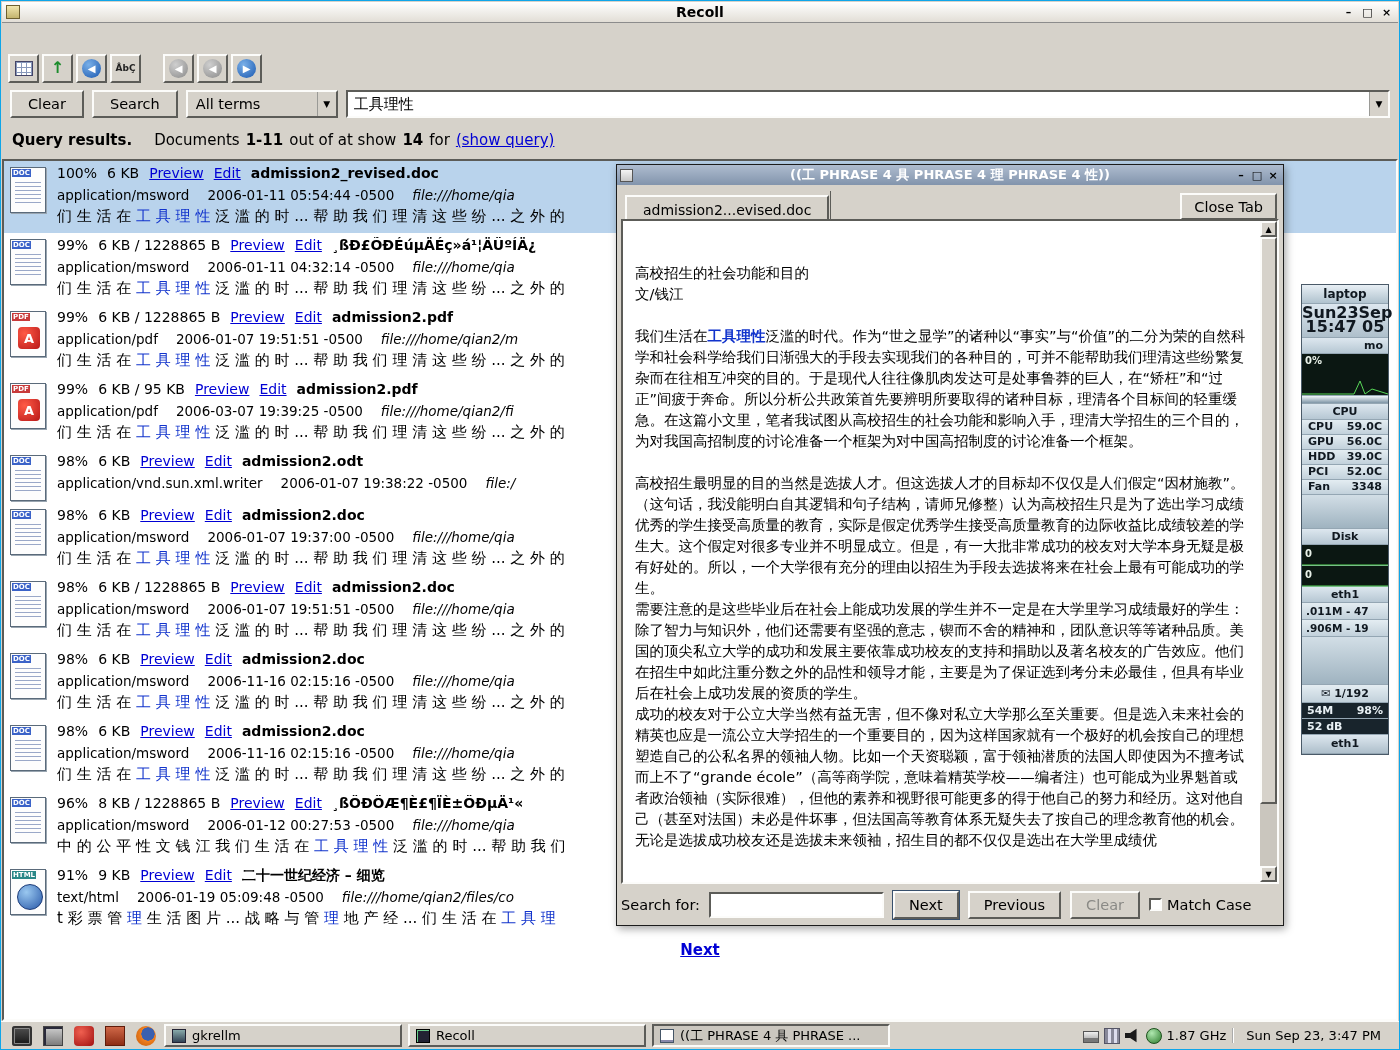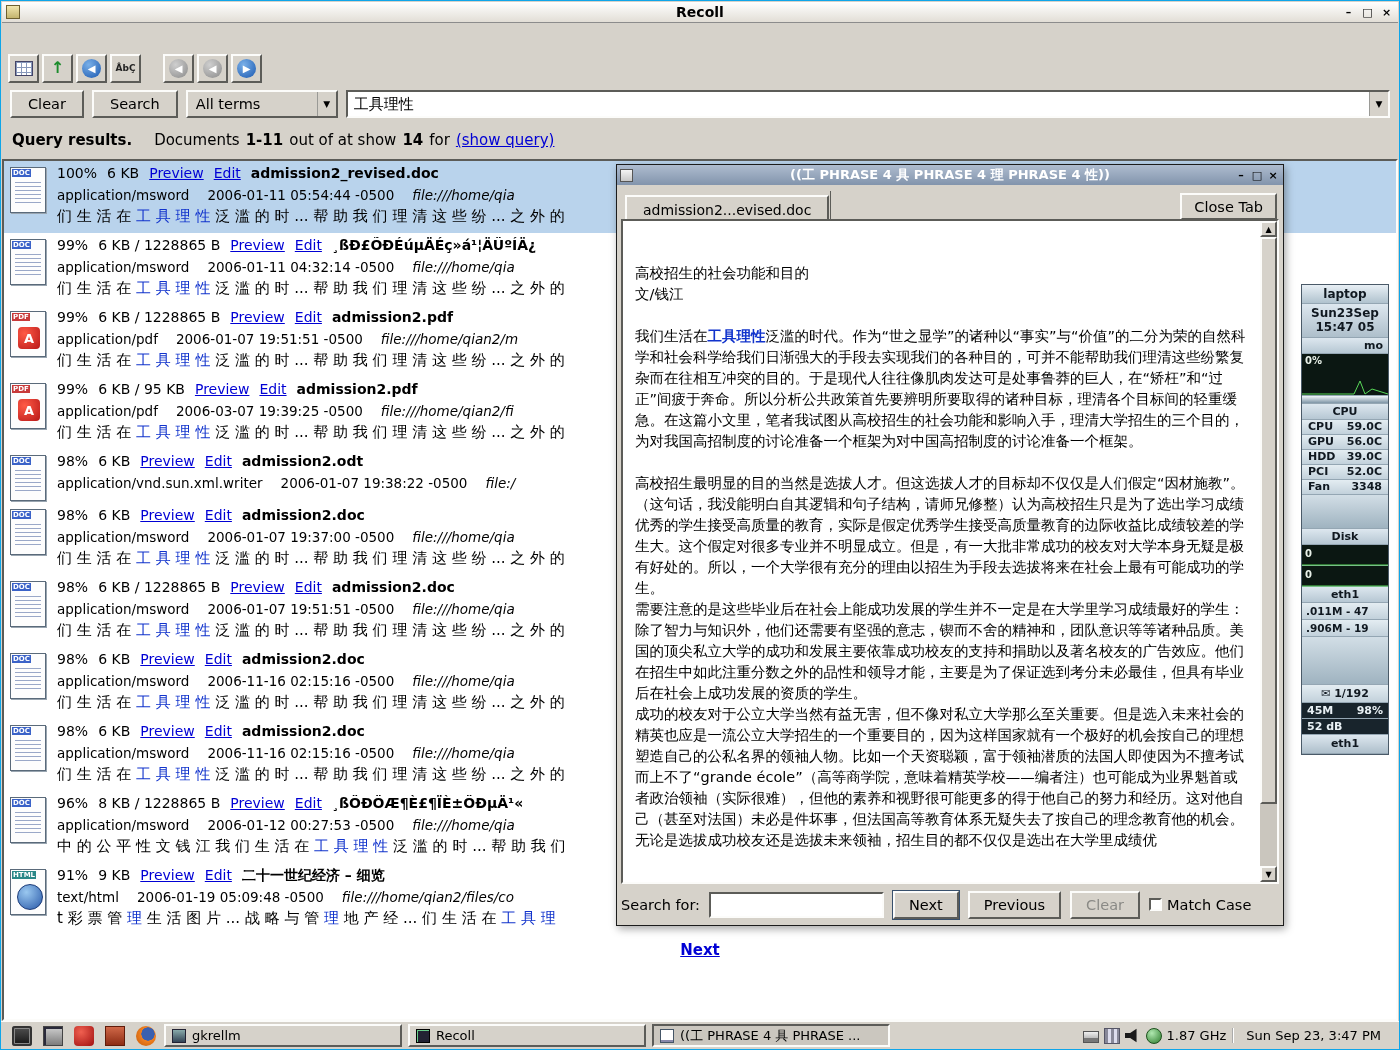--- a/index.html
+++ b/index.html
@@ -96,21 +96,21 @@
   .pbtn { height:28px; padding:0 14px; background:#d6d2ca; font-size:14.5px; display:flex; align-items:center; }
   .pbtn.default { box-shadow:0 0 0 1px #38506c; }
   .pbtn.disabled { color:#8a8a86; }
   .mcase { display:flex; align-items:center; gap:5px; }
   .mcase .box { width:13px; height:13px; background:#fff; }
 
   
   .gk { position:absolute; left:1300px; top:283px; width:88px; background:#bccbd6; border:1px solid #4a5a68; font-size:11px; font-weight:bold; color:#101820; }
   .gk > div { border-bottom:1px solid #94a6b3; }
   .gk-host { text-align:center; padding:2px 0; background:linear-gradient(#e8eff5,#b0c2ce); font-size:12px; }
-  .gk-clock { text-align:center; padding:2px 0 3px; background:linear-gradient(#dde7ef,#aebfcb); line-height:14px; font-size:12px; }
+  .gk-clock { text-align:center; padding:2px 0 3px; background:linear-gradient(#dde7ef,#aebfcb); line-height:14px; font-size:16px; }
   .gk-mo { text-align:right; padding:1px 5px; background:linear-gradient(#dde7ef,#b6c7d3); }
   .gk-chart { position:relative; height:42px; background:#0b1712; }
   .gk-chart .lbl { position:absolute; top:1px; left:3px; color:#e8f0e8; font-size:10px; }
   .gk-chart svg { position:absolute; bottom:0; left:0; }
   .gk-krell { height:8px; background:linear-gradient(#f2f7fa,#7e95a6); }
   .gk-label { text-align:center; padding:1px 0; background:linear-gradient(#dde7ef,#b6c7d3); }
   .gk-temp { display:flex; justify-content:space-between; padding:0 6px; line-height:14px; background:linear-gradient(#e4edf2,#c2d1db); }
   .gk-spacer  { height:34px; background:linear-gradient(#d2dee6,#9fb3c0); }
   .gk-spacer2 { height:48px; background:linear-gradient(#d2dee6,#9fb3c0); }
   .gk-dchart { position:relative; height:21px; background:#0b1712; color:#e8f0e8; }
@@ -498,21 +498,21 @@
         </svg></div>
     <div class="gk-dchart"><span class="lbl">0</span><svg width="86" height="21" viewBox="0 0 86 21" preserveAspectRatio="none">
           <polyline points="0,20 86,20" fill="none" stroke="#58d858" stroke-width="1"></polyline>
         </svg></div>
     <div class="gk-label">eth1</div>
     <div class="gk-net">.011M - 47</div>
     <div class="gk-net">.906M - 19</div>
     <div class="gk-spacer2"></div>
     <div class="gk-mail"><span>✉</span> <span>1/192</span></div>
     <div class="gk-dark">
-        <span>45M</span>
+        <span>54M</span>
         <span>98%</span>
       </div>
     <div class="gk-dark">
         <span>52 dB</span>
       </div>
     <div class="gk-foot">eth1</div>
   </div>
 
   <div class="taskbar">
     <div class="launcher">

